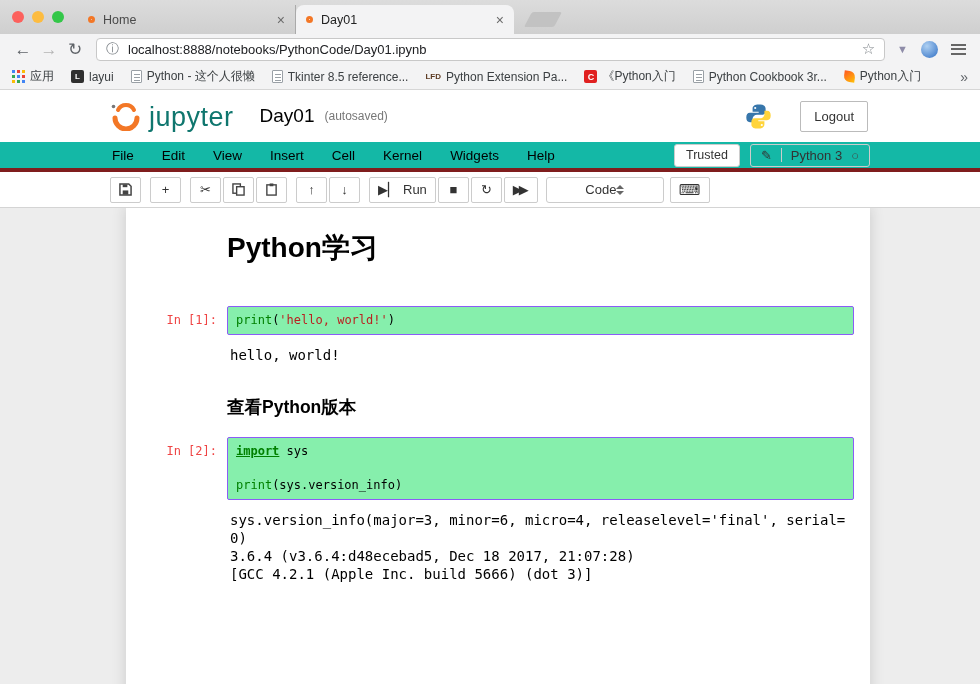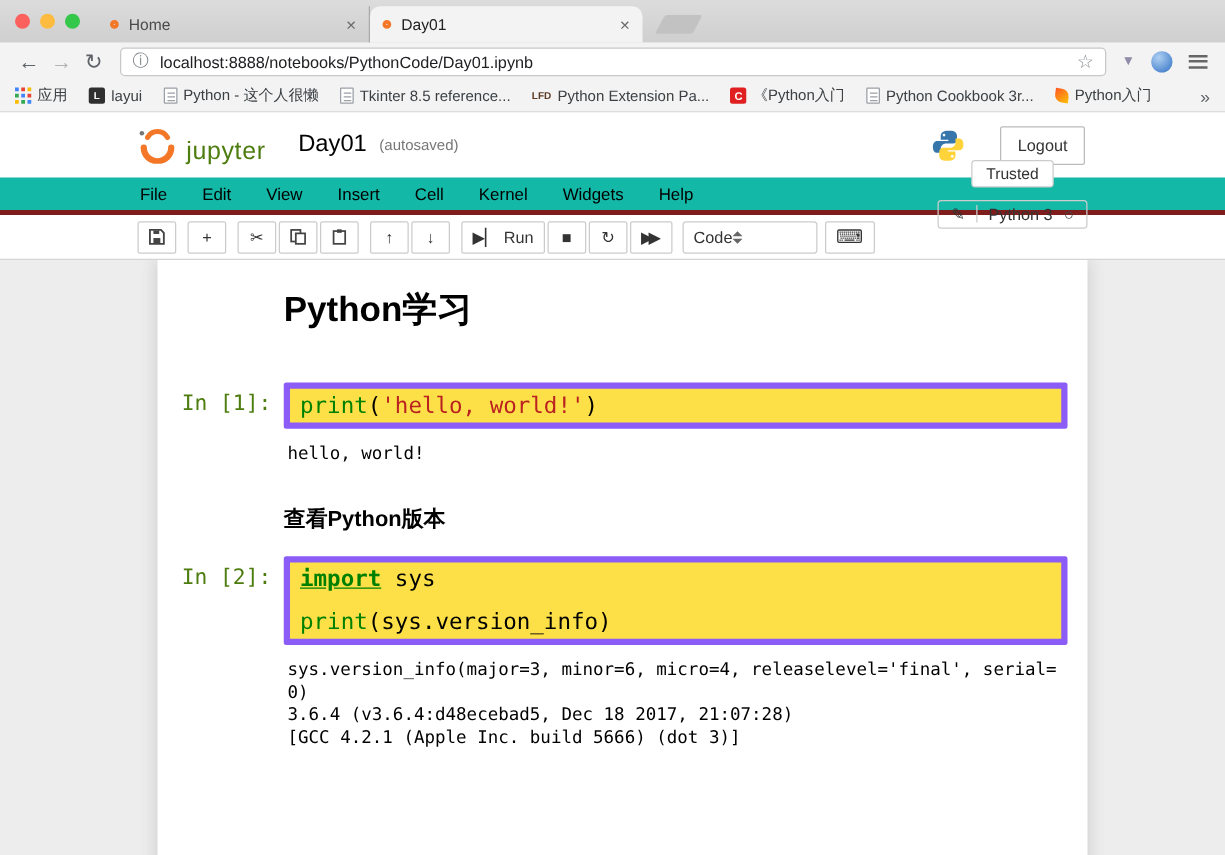--- a/index.html
+++ b/index.html
@@ -60,72 +60,72 @@
   .ic-page { width:11px; height:13px; background:#fff; border:1px solid #9aa0a6; border-radius:1px; position:relative; }
   .ic-page::before { content:""; position:absolute; left:2px; top:3px; width:6px; height:1px; background:#9aa0a6; box-shadow:0 3px #9aa0a6, 0 6px #9aa0a6; }
   .ic-text { font-size:8px; font-weight:bold; color:#5c3a21; letter-spacing:0; }
   .ic-red { width:13px; height:13px; background:#e02020; border-radius:2px; color:#fff; font-size:9px; font-weight:bold; display:flex; align-items:center; justify-content:center; }
   .ic-feather { width:11px; height:11px; background:linear-gradient(135deg,#ff5722,#ffc107); border-radius:0 6px 0 6px; transform:rotate(8deg); }
   .bm-overflow { margin-left:auto; color:#5f6368; font-size:14px; }
 
   
   .jp-header { height:52px; background:#fff; display:flex; align-items:center; padding:0 112px 0 108px; }
   .logo { display:flex; align-items:flex-end; }
-  .logo-text { font-size:20px; color:#4d7c0f; margin-left:5px; letter-spacing:0.5px; line-height:1; }
+  .logo-text { font-size:27px; color:#0f766e; margin-left:5px; letter-spacing:0.5px; line-height:1; }
   .nb-name { margin-left:26px; font-size:19px; color:#000; }
   .autosave { margin-left:10px; font-size:12px; color:#777; }
   .hdr-spacer { flex:1; }
   .py-logo { margin-right:28px; line-height:0; }
   .logout-btn { border:1px solid #bbb; border-radius:2px; background:#fff; padding:7px 13px; font-size:13px; color:#333; font-family:"Liberation Sans",sans-serif; }
 
   
   .menubar { height:30px; display:flex; align-items:center; padding:0 110px 0 112px; font-size:13.5px; color:#000; border-bottom:4px solid #7f1d1d; background:#14b8a6; }
   .menu-item { margin-right:28px; }
-  .menubar-right { margin-left:auto; display:flex; align-items:center; gap:10px;flex-direction:column; }
+  .menubar-right { margin-left:auto; display:flex; gap:10px; }
   .trusted-btn { border:1px solid #ccc; border-radius:3px; padding:3px 11px; font-size:12.5px; color:#333; background:#fff; }
   .kernel-group { border:1px solid #ccc; border-radius:3px; padding:3px 10px; display:flex; align-items:center; gap:9px; font-size:13px; color:#333; }
   .pencil-icon { font-size:13px; color:#333; }
   .kdiv { width:1px; height:14px; background:#ccc; }
   .kernel-circle { font-size:13px; color:#444; }
 
   
   .jp-toolbar { height:36px; display:flex; align-items:center; padding-left:110px; border-bottom:1px solid #d4d4d4; background:#fff; }
   .tb-btn {
     min-width:31px; height:26px; background:#fff; border:1px solid #ccc; border-radius:2px;
     display:flex; align-items:center; justify-content:center; gap:5px;
     font-size:13px; color:#333; padding:0 8px; margin-right:2px;
   }
   .tb-gap { width:7px; flex:none; }
   .tb-glyph { font-size:13px; line-height:1; color:#333; }
   .tb-glyph.ff { letter-spacing:-4px; padding-right:4px; }
   .tb-svg { display:block; }
   .cell-type-select {
     height:26px; border:1px solid #ccc; border-radius:3px; background:#fff;
-    display:flex; align-items:center; justify-content:flex-start;
-    width:108px; padding:0 8px; margin:0 6px 0 6px; font-size:13px; color:#333;
+    display:flex; align-items:center; justify-content:center;
+    width:118px; padding:0 8px; margin:0 6px 0 6px; font-size:13px; color:#333;
   }
   .updown { display:flex; flex-direction:column; gap:2px; }
   .tri-up { width:0; height:0; border-left:4px solid transparent; border-right:4px solid transparent; border-bottom:4px solid #666; }
   .tri-down { width:0; height:0; border-left:4px solid transparent; border-right:4px solid transparent; border-top:4px solid #666; }
 
   
   .nb-area { height:476px; background:#ededed; overflow:hidden;padding-left:16px; }
   .nb-container {
     width:744px; margin:0 auto; background:#fff; min-height:500px;
     box-shadow:0 0 12px 1px rgba(87,87,87,0.2); padding:10px 0 40px;
   }
   .cell { display:flex; padding:4px 0; border:1px solid transparent; margin:0 1px; }
   .prompt {
     width:99px; min-width:99px; text-align:right; padding:7px 10px 0 0;
-    font-family:"DejaVu Sans Mono", monospace; font-size:17px; color:#4d7c0f;
+    font-family:"DejaVu Sans Mono", monospace; font-size:12px; color:#ef4444;
   }
   .cell-content { flex:1; margin-right:14px; min-width:0; }
   .input-area {
-    border:5px solid #8b5cf6; border-radius:2px; background:#fde047;
-    padding:5px 8px; font-family:"DejaVu Sans Mono", monospace; font-size:18px;
+    border:1px solid #8b5cf6; border-radius:2px; background:#86efac;
+    padding:5px 8px; font-family:"DejaVu Sans Mono", monospace; font-size:12px;
     line-height:17px; color:#000;
   }
   .code-line { min-height:17px; white-space:pre; }
   .tok-keyword { color:#008000; font-weight:bold;text-decoration:underline; }
   .tok-builtin { color:#008000; }
   .tok-string  { color:#BA2121; }
   .tok-plain   { color:#000; }
 
   .output-row { display:flex; padding:2px 0 4px; }
   .output-pre {

